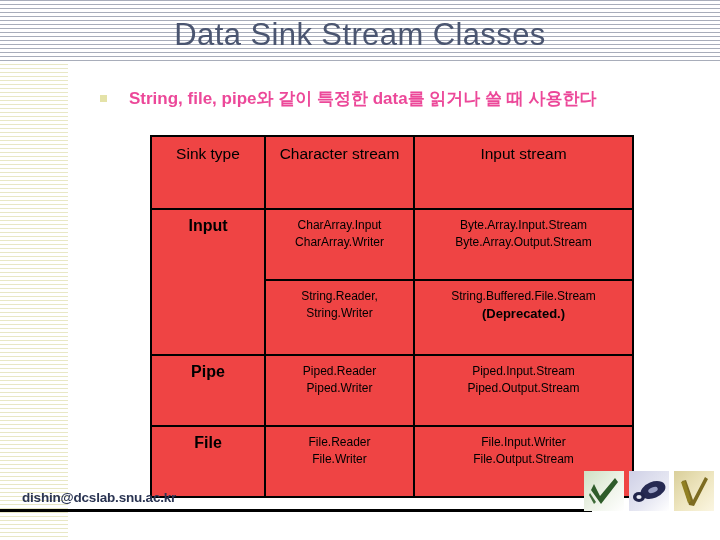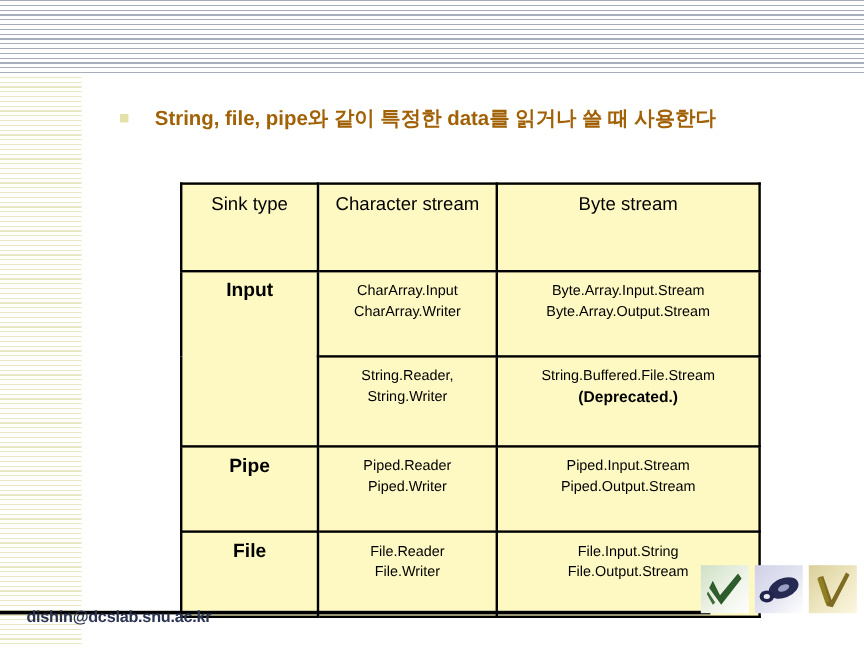--- a/index.html
+++ b/index.html
@@ -68,35 +68,35 @@
   }
   .bullet-marker {
     width: 7px; height: 7px;
     background: #e4e2a8;
     margin-top: 9px;
     margin-right: 22px;
     flex: 0 0 auto;
   }
   .bullet-text {
     font-size: 17px;
-    color: #a16207;
+    color: #ec4899;
     line-height: 25px;
     font-weight: 700;
     max-width: 560px;
   }
 
   
   .sink-table {
     position: absolute;
-    left: 150px; top: 152px;
+    left: 150px; top: 135px;
     width: 482px;
     border-collapse: collapse;
     table-layout: fixed;
     z-index: 3;
-    background: #fef9c3;
+    background: #ef4444;
   }
   .sink-table td {
     border: 2px solid #000000;
     text-align: center;
     vertical-align: top;
     padding: 7px 4px 0 4px;
     color: #000000;
   }
   .col-sink  { width: 114px; }
   .col-char  { width: 149px; }
@@ -129,21 +129,20 @@
 
   
   .footer-email {
     position: absolute;
     left: 22px; top: 490px;
     font-size: 13.5px;
     font-weight: 700;
     color: #2b3553;
     z-index: 4;
     letter-spacing: -0.2px;
-    margin-top: 16px;
   }
   .footer-rule {
     position: absolute;
     left: 0; top: 509px;
     width: 592px; height: 3px;
     background: #000000;
     z-index: 3;
   }
 
   
@@ -165,37 +164,38 @@
   .t-gold  { background: linear-gradient(135deg,#d9cf9a 0%,#efe7c2 55%,#fbf6e2 100%); }
 </style>
 </head>
 <body>
 
 <div id="slide">
 
   <div class="top-stripes"></div>
   <div class="left-stripes"></div>
 
+  <div class="slide-title">Data Sink Stream Classes</div>
 
   <div class="bullet-row">
     <span class="bullet-marker"></span>
     <span class="bullet-text">String, file, pipe와 같이 특정한 data를 읽거나 쓸 때 사용한다</span>
   </div>
 
   <table class="sink-table">
     <colgroup>
       <col class="col-sink">
         <col class="col-char">
         <col class="col-byte">
     </colgroup>
     <tbody>
       <tr class="hdr">
         <td>Sink type</td>
         <td>Character stream</td>
-        <td>Byte stream</td>
+        <td>Input stream</td>
       </tr>
 
       <tr class="r-mem">
         <td class="rowlabel" rowspan="2">Input</td>
         <td class="cell-list">
           <span class="ln">CharArray.Input</span>
           <span class="ln">CharArray.Writer</span>
         </td>
         <td class="cell-list">
           <span class="ln">Byte.Array.Input.Stream</span>
@@ -226,21 +226,21 @@
         </td>
       </tr>
 
       <tr class="r-file">
         <td class="rowlabel">File</td>
         <td class="cell-list">
           <span class="ln">File.Reader</span>
           <span class="ln">File.Writer</span>
         </td>
         <td class="cell-list">
-          <span class="ln">File.Input.String</span>
+          <span class="ln">File.Input.Writer</span>
           <span class="ln">File.Output.Stream</span>
         </td>
       </tr>
     </tbody>
   </table>
 
   <div class="footer-email">dishin@dcslab.snu.ac.kr</div>
   <div class="footer-rule"></div>
 
   <div class="thumb-strip">

